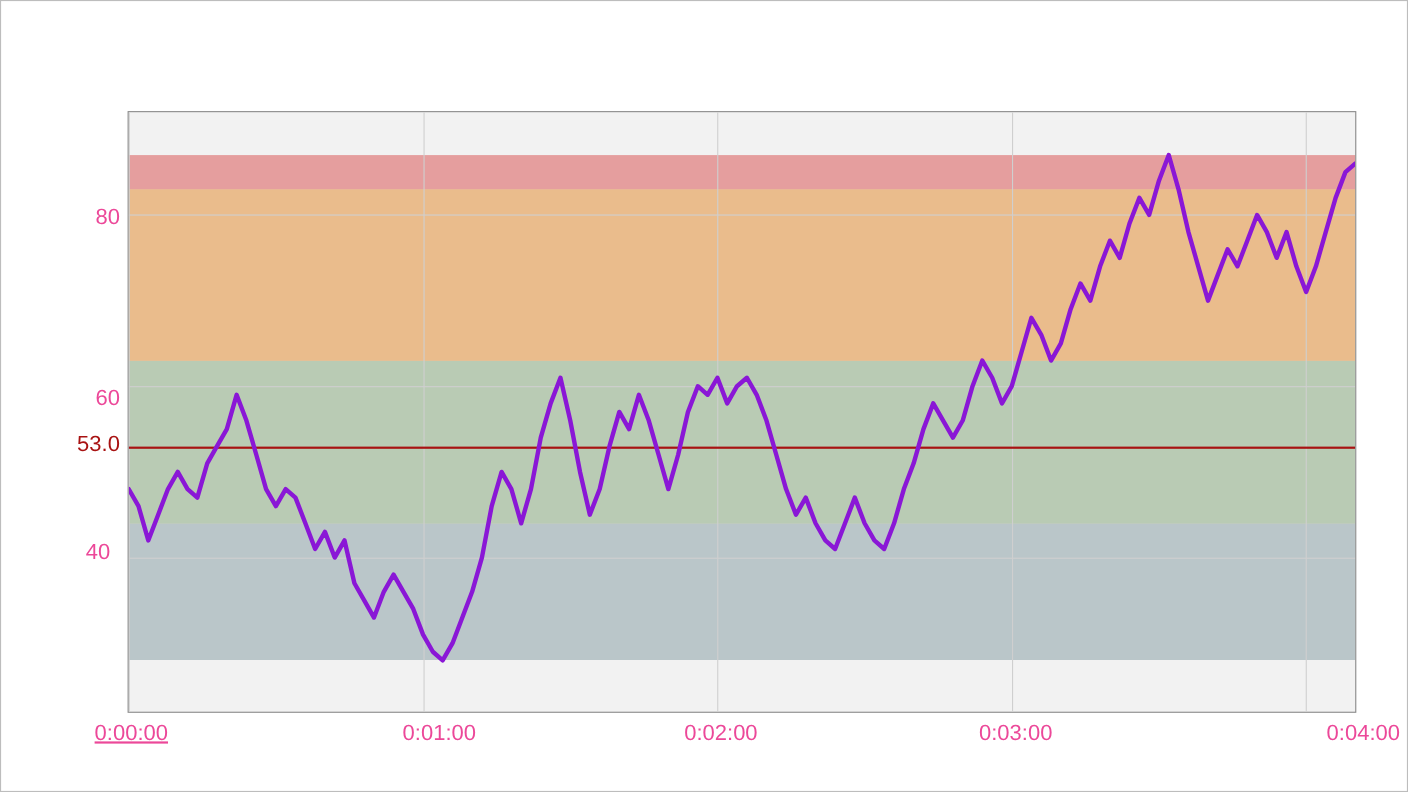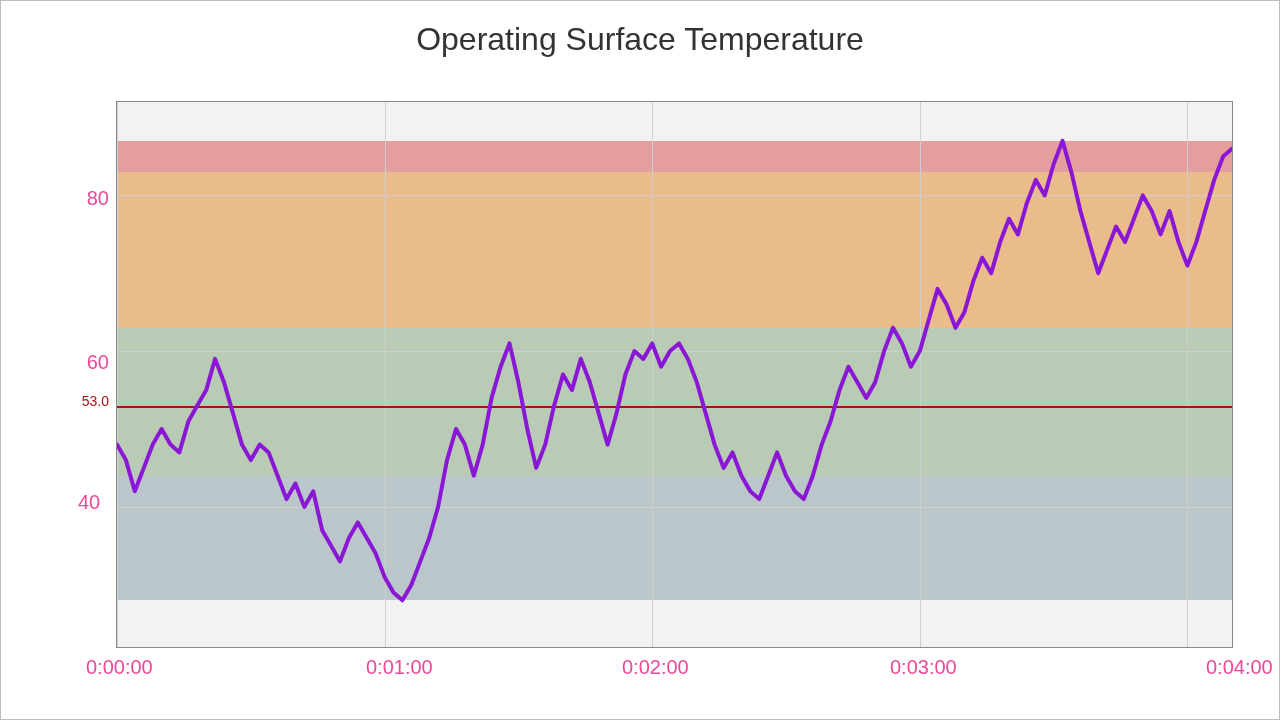--- a/index.html
+++ b/index.html
@@ -57,49 +57,48 @@
   }
   .refline-label {
     position: absolute;
     right: 8px;
     color: #a81212;
     font-size: 20px;
   }
   .y-refline-tick {
     position: absolute;
     color: #a81212;
-    font-size: 14px;
+    font-size: 20px;
     text-align: right;
     width: 50px;
   }
   .axis-label {
     position: absolute;
     font-size: 20px;
     color: #ec4899;
   }
   .ytick { text-align: right; width: 40px; }
   svg.series {
     position: absolute;
     left: 0; top: 0;
   }
 </style>
 </head>
 <body>
 
 <div class="outer">
 
-  <div class="title">Operating Surface Temperature</div>
 
   <div class="axis-label ytick" style="left:68px; top:490px;text-align:center;">40</div>
   <div class="axis-label ytick" style="left:68px; top:338px;margin-top:12px;">60</div>
   <div class="axis-label ytick" style="left:68px; top:186px;">80</div>
 
   <div class="y-refline-tick" style="left:58px; top:392px;">53.0</div>
 
-  <div class="axis-label" style="left:85px;  top:655px;">0:00:00</div>
+  <div class="axis-label" style="left:85px;  top:655px;text-decoration:underline;">0:00:00</div>
   <div class="axis-label" style="left:365px; top:655px;">0:01:00</div>
   <div class="axis-label" style="left:621px; top:655px;">0:02:00</div>
   <div class="axis-label" style="left:889px; top:655px;">0:03:00</div>
   <div class="axis-label" style="left:1157px;top:655px;margin-left:48px;">0:04:00</div>
 
   <div class="plot">
 
     <div class="band" style="top:38.9px; height:459.4px; background:rgba(220,120,120,0.10);"></div>
 
     <div class="band" style="top:373.7px; height:124.6px; background:rgba(90,140,150,0.35);"></div>

